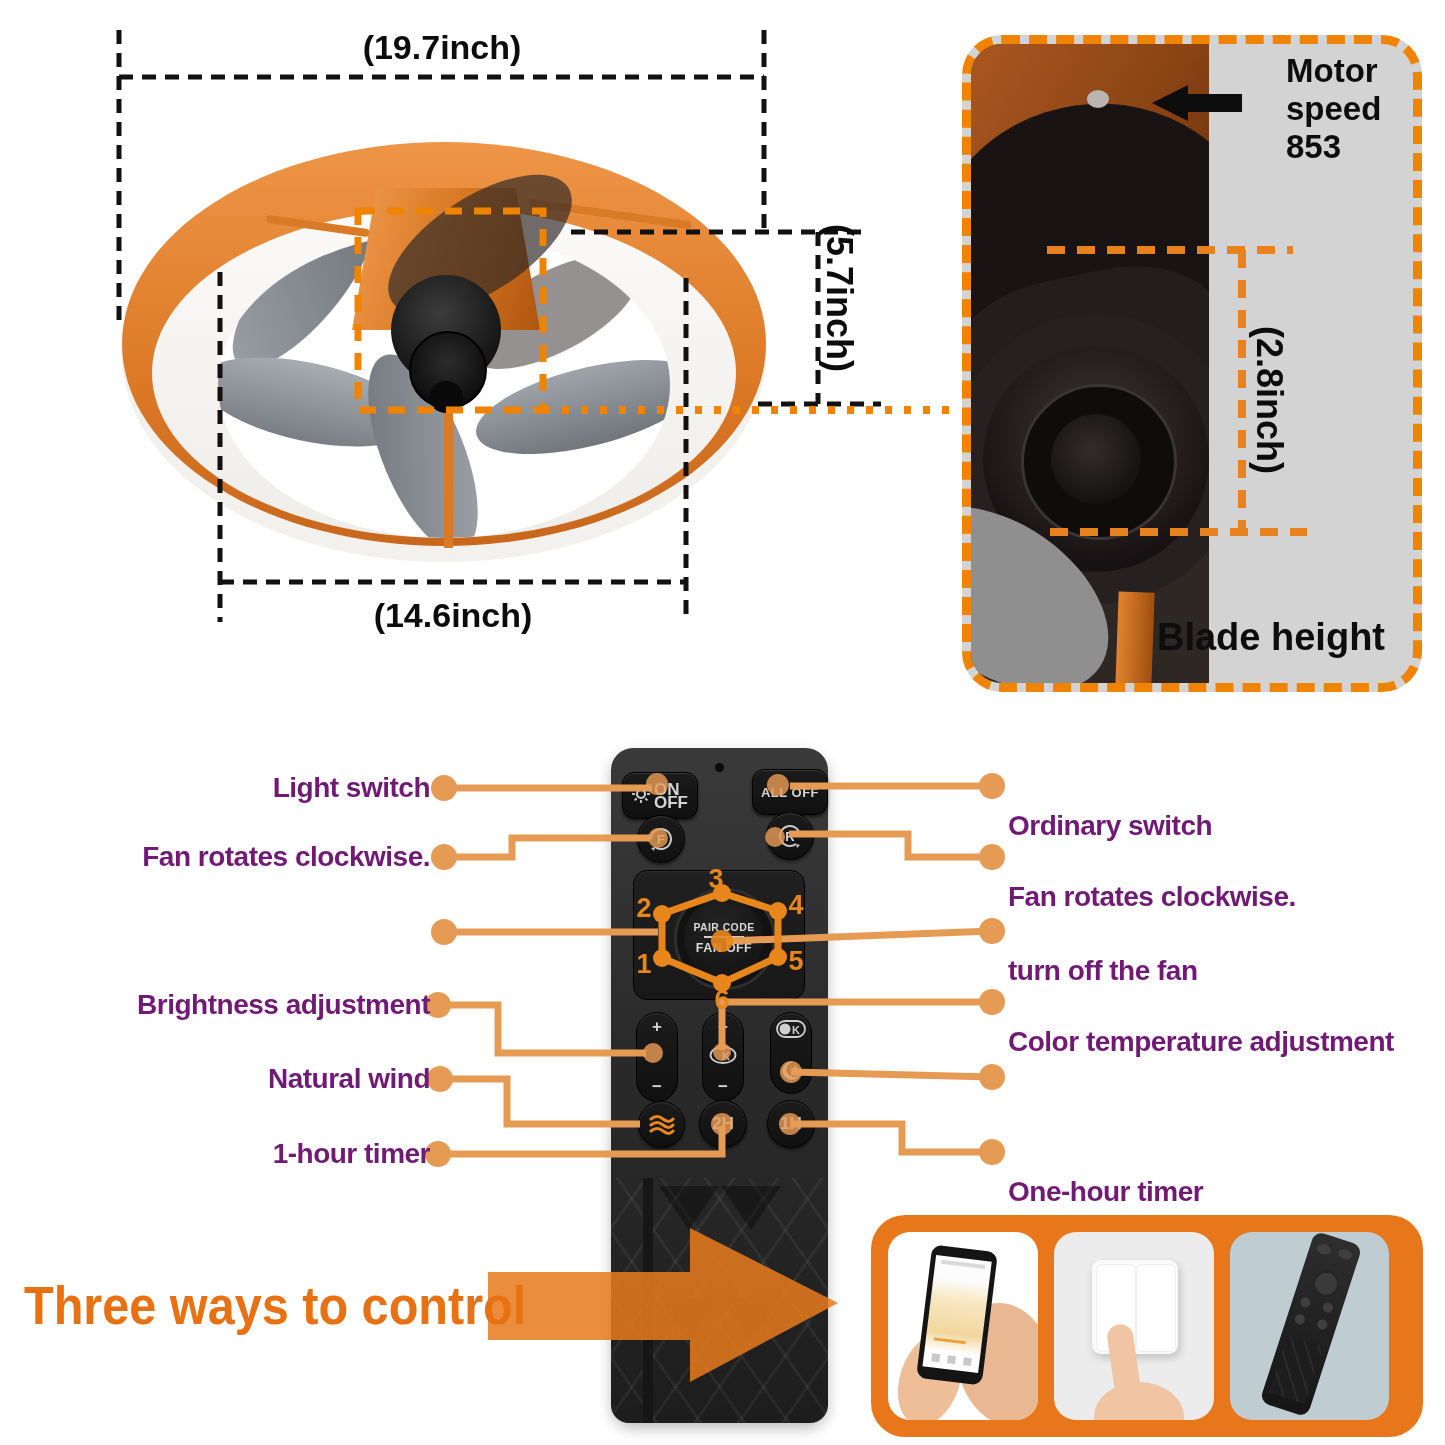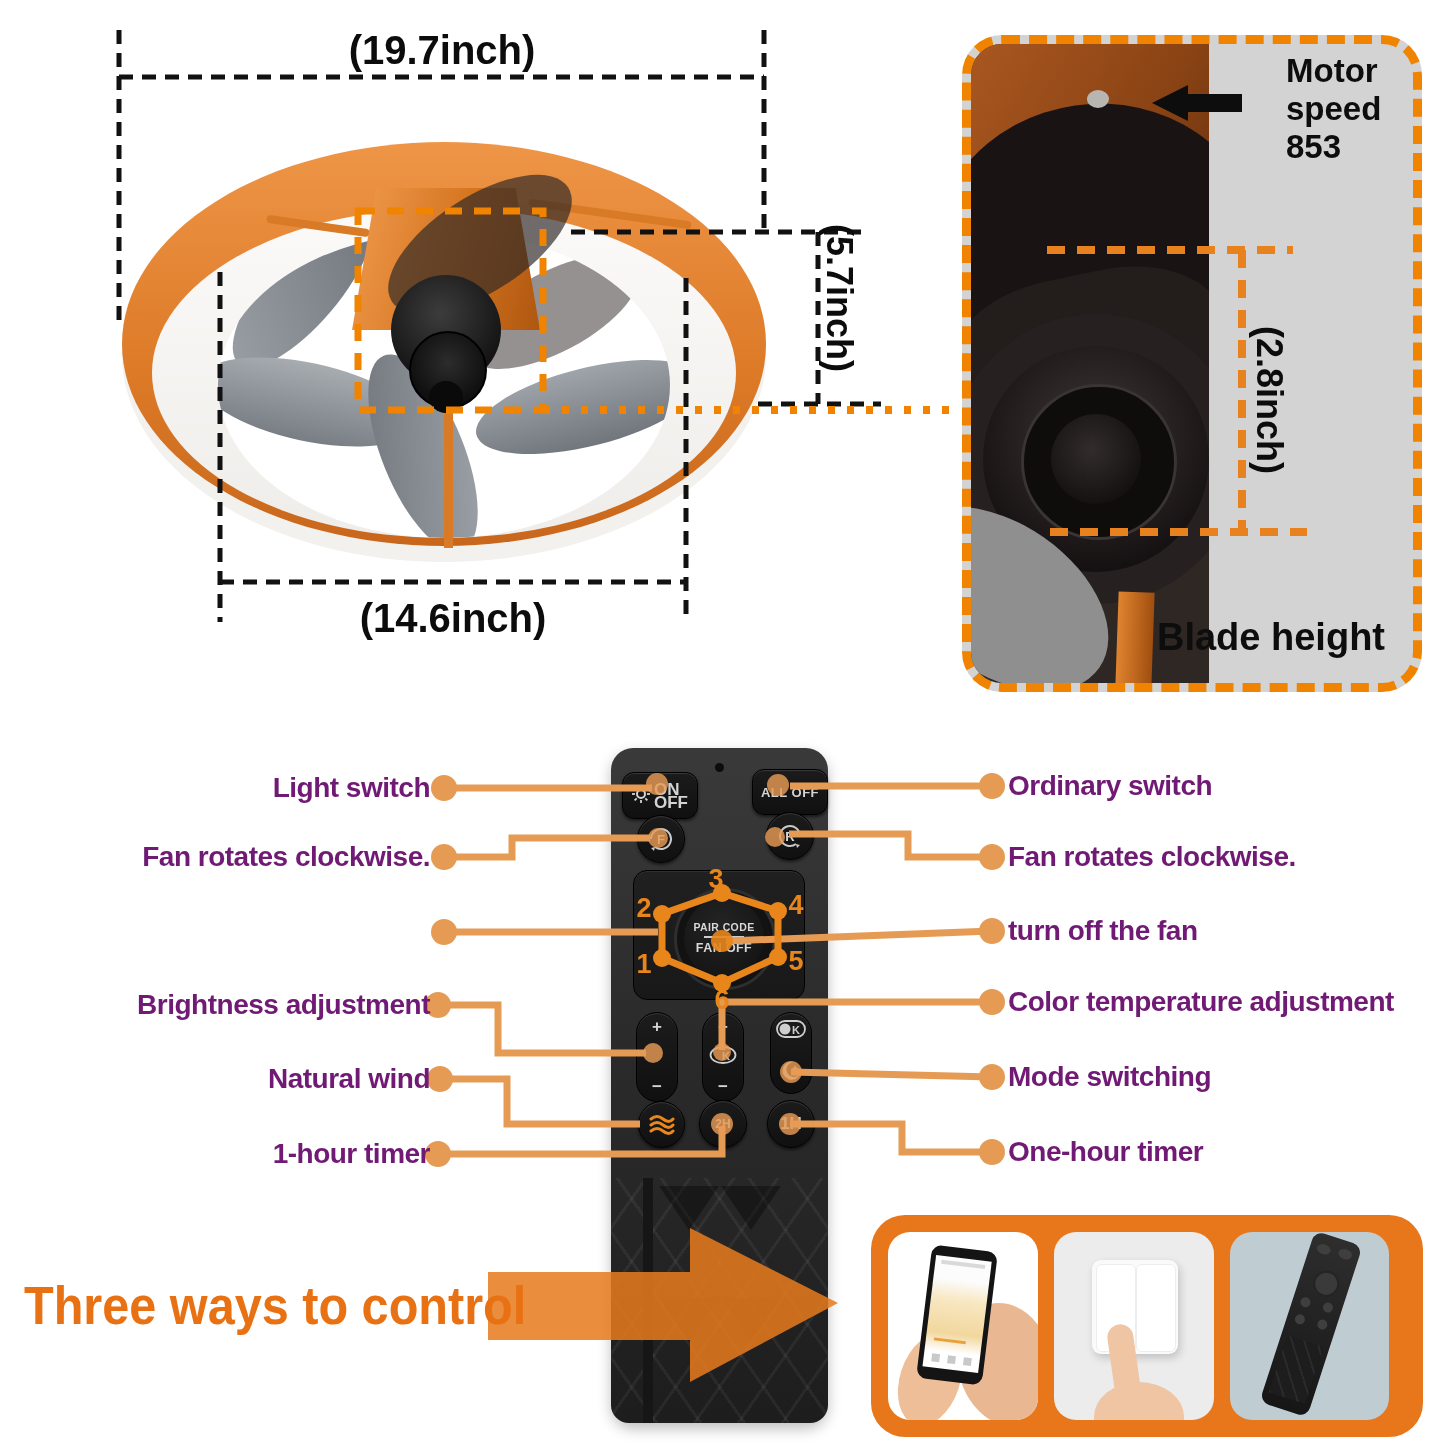--- a/index.html
+++ b/index.html
@@ -2,21 +2,21 @@
 <html><head>
 <meta charset="utf-8">
 <style>
   html,body{margin:0;padding:0;background:#fff;}
   .canvas{position:relative;width:1445px;height:1445px;background:#fff;overflow:hidden;
           font-family:"Liberation Sans",sans-serif;color:#111;}
   .abs{position:absolute;}
   .ell{position:absolute;border-radius:50%;}
 
   
-  .dimtxt{position:absolute;font-weight:bold;font-size:40px;color:#0c0c0c;text-align:center;z-index:6;}
+  .dimtxt{position:absolute;font-weight:bold;font-size:34px;color:#0c0c0c;text-align:center;z-index:6;}
   .dimvert{position:absolute;font-weight:bold;font-size:36px;color:#0c0c0c;writing-mode:vertical-rl;z-index:6;}
 
   
   .fan-hole{position:absolute;left:218px;top:232px;width:452px;height:306px;border-radius:50%;
             background:#fff;overflow:hidden;}
   .blade{position:absolute;border-radius:50%;}
   .arm{position:absolute;height:8px;background:#D97A26;border-radius:4px;z-index:2;}
 
   
   .panel{position:absolute;left:962px;top:35px;width:460px;height:657px;box-sizing:border-box;
@@ -62,21 +62,21 @@
           repeating-linear-gradient(-55deg,rgba(255,255,255,.05) 0 3px,transparent 3px 36px),
           linear-gradient(180deg,#272727,#1d1d1d);overflow:hidden;}
   .grip .seam{position:absolute;left:32px;top:0;width:10px;height:100%;background:#161616;}
   .chev{position:absolute;width:0;height:0;border-left:30px solid transparent;
         border-right:30px solid transparent;border-top:44px solid rgba(0,0,0,.35);}
 
   
   .lbl{position:absolute;height:34px;line-height:34px;font-weight:bold;font-size:28px;
        letter-spacing:-.5px;color:#701a75;z-index:6;white-space:nowrap;}
   .lbl.left{left:0;width:430px;text-align:right;}
-  .lbl.right{left:1008px;width:437px;text-align:left;}
+  .lbl.right{left:1008px;width:437px;text-align:left;margin-top:40px;}
 
   
   .ways-title{position:absolute;left:24px;top:1274px;font-size:54px;font-weight:bold;color:#E87113;
               transform:scaleX(.9);transform-origin:left center;z-index:6;white-space:nowrap;}
   .ctl-panel{position:absolute;left:871px;top:1215px;width:552px;height:222px;background:#E8761B;
              border-radius:34px;z-index:3;}
   .tile{position:absolute;top:17px;height:188px;border-radius:22px;overflow:hidden;}
 
   svg.overlay{position:absolute;left:0;top:0;z-index:5;pointer-events:none;}
   svg text.hexnum{font-family:"Liberation Sans",sans-serif;font-weight:bold;font-size:27px;fill:#E8861C;}
@@ -227,21 +227,21 @@
 
     <div class="rbtn round" style="left:27px;top:353px;width:45px;height:45px;">
       <svg width="26" height="24" viewBox="0 0 26 24">
         <g fill="none" stroke="#E8871C" stroke-width="3" stroke-linecap="round">
           <path d="M2,6 q6,-5 12,0 t10,0"></path>
             <path d="M2,12 q6,-5 12,0 t10,0"></path>
             <path d="M2,18 q6,-5 12,0 t10,0"></path>
         </g>
         </svg>
     </div>
-    <div class="rbtn round" style="left:88px;top:352px;width:46px;height:46px;font-size:12px;font-weight:bold;">
+    <div class="rbtn round" style="left:88px;top:352px;width:46px;height:46px;font-size:17px;font-weight:bold;">
       <span>2H</span>
     </div>
     <div class="rbtn round" style="left:156px;top:352px;width:46px;height:46px;font-size:17px;font-weight:bold;">
       <span>1H</span>
     </div>
 
     <div class="grip">
       <div class="seam"></div>
       <div class="chev" style="left:48px;top:8px;"></div>
       <div class="chev" style="left:110px;top:8px;"></div>
@@ -253,21 +253,20 @@
   <div class="lbl left" style="top:771px;">Light switch</div>
   <div class="lbl left" style="top:840px;">Fan rotates clockwise.</div>
   <div class="lbl left" style="top:988px;">Brightness adjustment</div>
   <div class="lbl left" style="top:1062px;">Natural wind</div>
   <div class="lbl left" style="top:1137px;">1-hour timer</div>
 
   <div class="lbl right" style="top:769px;">Ordinary switch</div>
   <div class="lbl right" style="top:840px;">Fan rotates clockwise.</div>
   <div class="lbl right" style="top:914px;">turn off the fan</div>
   <div class="lbl right" style="top:985px;">Color temperature adjustment</div>
-  <div class="lbl right" style="top:1060px;">Mode switching</div>
   <div class="lbl right" style="top:1135px;">One-hour timer</div>
 
   <div class="ways-title">Three ways to control</div>
 
   <div class="ctl-panel">
     <div class="tile" style="left:17px;width:150px;background:#fff;">
       <div class="ell" style="left:70px;top:70px;width:95px;height:125px;background:#E9B893;transform:rotate(-15deg);"></div>
       <div class="ell" style="left:12px;top:100px;width:60px;height:95px;background:#EDBE98;transform:rotate(18deg);"></div>
       <div class="abs" style="left:36px;top:16px;width:66px;height:134px;background:#141414;border-radius:10px;transform:rotate(7deg);">
         <div class="abs" style="left:5px;top:10px;width:56px;height:112px;background:linear-gradient(180deg,#fcfcfc 0%,#fcfcfc 20%,#F8E7C2 38%,#F2D79E 68%,#ffffff 85%);">

